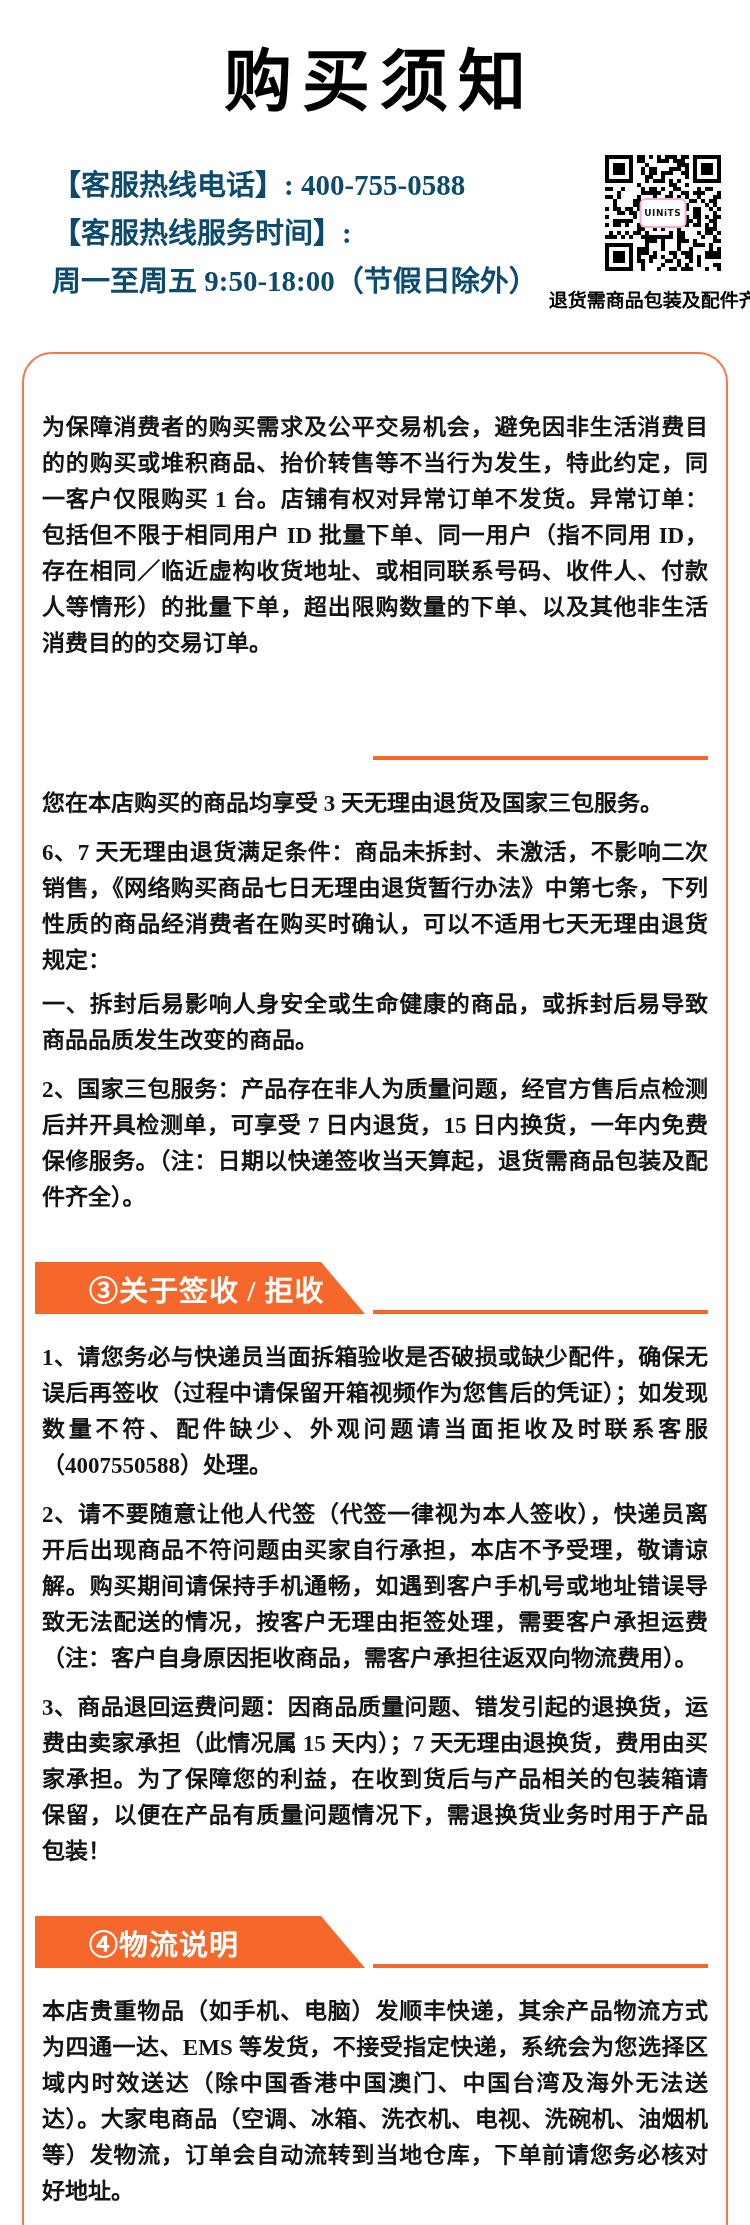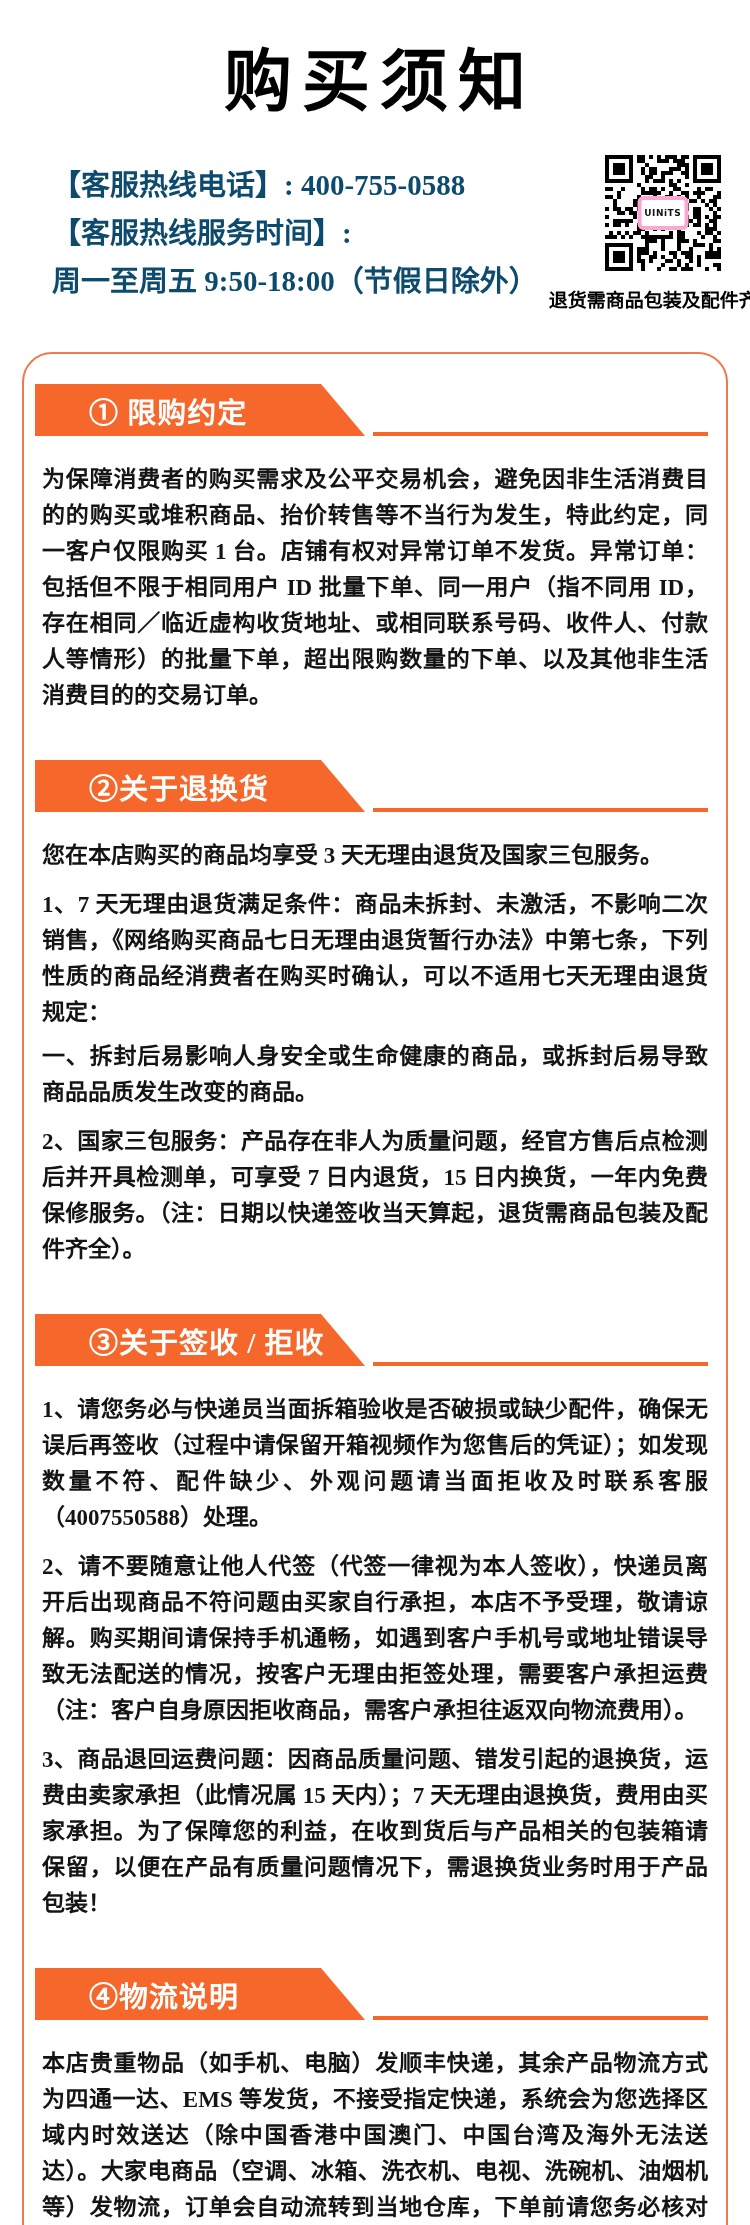--- a/index.html
+++ b/index.html
@@ -50,21 +50,21 @@
   .qr-box{
     width:116px;height:116px;
     margin:0 auto;
     position:relative;
     background:#fff;
   }
   .qr-logo{
     position:absolute;left:50%;top:50%;
     transform:translate(-50%,-50%);
     background:#fff;
-    border:4px solid #f9a8d4;
+    border:2px solid #f9a8d4;
     border-radius:6px;
     padding:8px 3px;
     font-family:"DejaVu Sans",sans-serif;
     font-size:9px;
     font-weight:bold;
     letter-spacing:.5px;
   }
   .qr-caption{
     margin-top:14px;
     font-size:19px;
@@ -409,41 +409,32 @@
         <div class="qr-logo">UINiTS</div>
       </div>
       <div class="qr-caption">退货需商品包装及配件齐全</div>
     </div>
   </div>
 </header>
 
 <main class="card">
 
   <section class="notice-section">
-    <div class="banner-row">
-      <div class="banner">
-        <h2 class="banner-title">① 限购约定</h2>
-      </div>
-      <div class="banner-underline"></div>
-    </div>
     <div class="section-body">
       <p>为保障消费者的购买需求及公平交易机会，避免因非生活消费目的的购买或堆积商品、抬价转售等不当行为发生，特此约定，同一客户仅限购买 1 台。店铺有权对异常订单不发货。异常订单：包括但不限于相同用户 ID 批量下单、同一用户（指不同用 ID，存在相同／临近虚构收货地址、或相同联系号码、收件人、付款人等情形）的批量下单，超出限购数量的下单、以及其他非生活消费目的的交易订单。</p>
     </div>
   </section>
 
   <section class="notice-section">
     <div class="banner-row">
-      <div class="banner">
-        <h2 class="banner-title">②关于退换货</h2>
-      </div>
       <div class="banner-underline"></div>
     </div>
     <div class="section-body">
       <p>您在本店购买的商品均享受 3 天无理由退货及国家三包服务。</p>
-      <p>1、7 天无理由退货满足条件：商品未拆封、未激活，不影响二次销售，《网络购买商品七日无理由退货暂行办法》中第七条，下列性质的商品经消费者在购买时确认，可以不适用七天无理由退货规定：</p>
+      <p>6、7 天无理由退货满足条件：商品未拆封、未激活，不影响二次销售，《网络购买商品七日无理由退货暂行办法》中第七条，下列性质的商品经消费者在购买时确认，可以不适用七天无理由退货规定：</p>
       <p class="tight">一、拆封后易影响人身安全或生命健康的商品，或拆封后易导致商品品质发生改变的商品。</p>
       <p>2、国家三包服务：产品存在非人为质量问题，经官方售后点检测后并开具检测单，可享受 7 日内退货，15 日内换货，一年内免费保修服务。（注：日期以快递签收当天算起，退货需商品包装及配件齐全）。</p>
     </div>
   </section>
 
   <section class="notice-section">
     <div class="banner-row">
       <div class="banner">
         <h2 class="banner-title">③关于签收 / 拒收</h2>
       </div>

